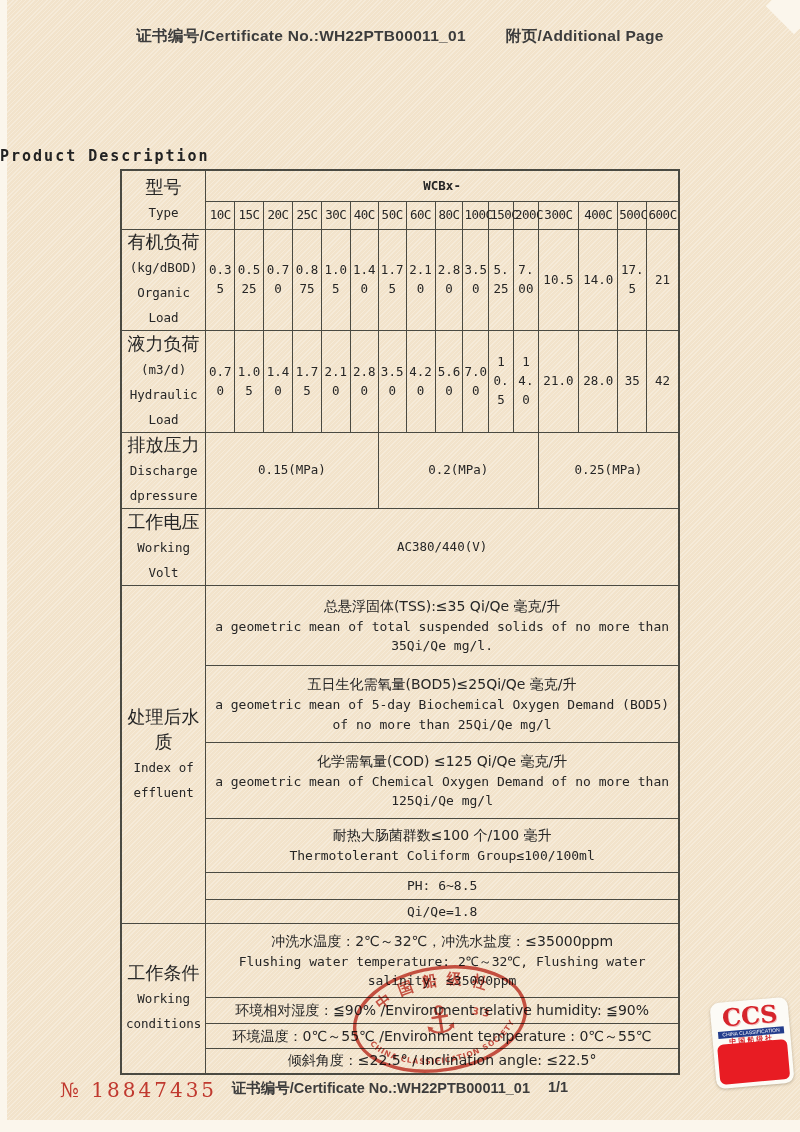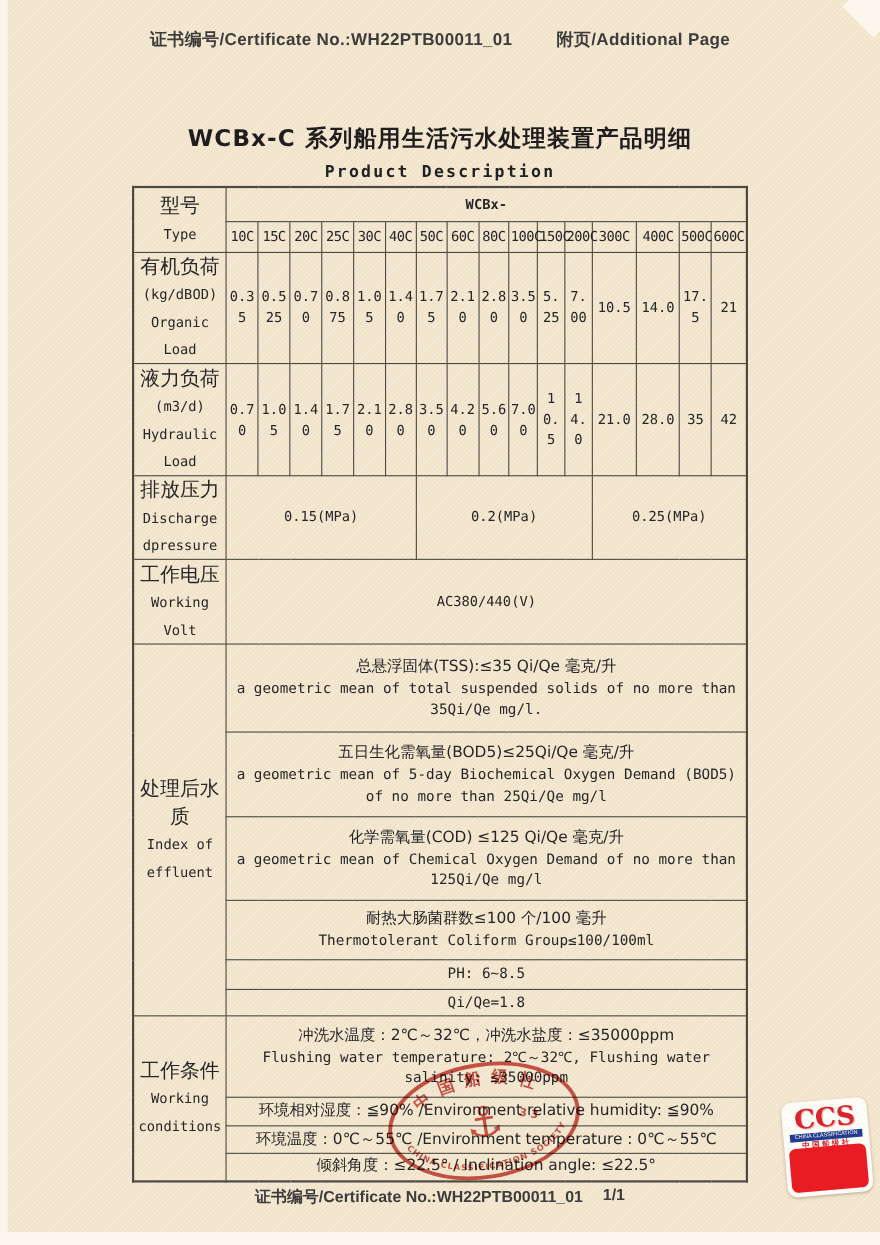--- a/index.html
+++ b/index.html
@@ -21,21 +21,21 @@
     display:flex; justify-content:center; gap:40px;
     font-family:"Liberation Sans","DejaVu Sans",sans-serif;
     font-weight:700; font-size:15.5px; color:#3c3c3c; letter-spacing:0.3px;
   }
   .title {
     position:absolute; top:112px; left:0; width:100%; text-align:center;
     font-family:"DejaVu Sans","Liberation Sans",sans-serif;
     font-weight:bold; font-size:21px; color:#1e1e1e; letter-spacing:1px;
   }
   .subtitle {
-    position:absolute; top:147px; left:0; width:100%; text-align:center;
+    position:absolute; top:147px; left:0; width:100%; 
     font-weight:bold; font-size:15px; letter-spacing:2px; color:#222;
   }
 
   table.spec {
     position:absolute; left:120px; top:169px; width:560px;
     border-collapse:collapse; table-layout:fixed;
     border:2px solid #4a4a42;
   }
   table.spec td {
     border:1px solid #4a4a42; text-align:center; vertical-align:middle;
@@ -117,21 +117,20 @@
 <div class="page">
   <div class="scan-left"></div>
   <div class="scan-bottom"></div>
   <div class="scan-corner"></div>
 
   <div class="hdr">
     <span>证书编号/Certificate No.:WH22PTB00011_01</span>
     <span>附页/Additional Page</span>
   </div>
 
-  <div class="title">WCBx-C 系列船用生活污水处理装置产品明细</div>
   <div class="subtitle">Product Description</div>
 
   <table class="spec">
     <colgroup>
       <col style="width:82px">
       <col style="width:28px">
         <col style="width:28px">
         <col style="width:28px">
         <col style="width:28px">
       <col style="width:28px">
@@ -304,20 +303,21 @@
         <div class="cn">倾斜角度：≤22.5° / Inclination angle: ≤22.5°</div>
       </td>
     </tr>
   </tbody>
     </table>
 
   <div class="ftr">
     <span>证书编号/Certificate No.:WH22PTB00011_01</span>
     <span>1/1</span>
   </div>
+  <div class="serial">№ 18847435</div>
 
   <svg class="stamp" viewBox="0 0 180 112">
     <defs>
       <path id="stampTop" d="M 20,62 A 70,40 0 0 1 160,62" fill="none"></path>
       <path id="stampBottom" d="M 12,54 A 78,46 0 0 0 168,54" fill="none"></path>
     </defs>
     <ellipse cx="90" cy="56" rx="86" ry="51" fill="none" stroke="#c43a30" stroke-width="3.5"></ellipse>
     <text font-size="15" font-weight="bold" fill="#c43a30" letter-spacing="9" font-family="DejaVu Sans, sans-serif">
       <textPath href="#stampTop" startOffset="50%" text-anchor="middle">中国船级社</textPath>
     </text>

